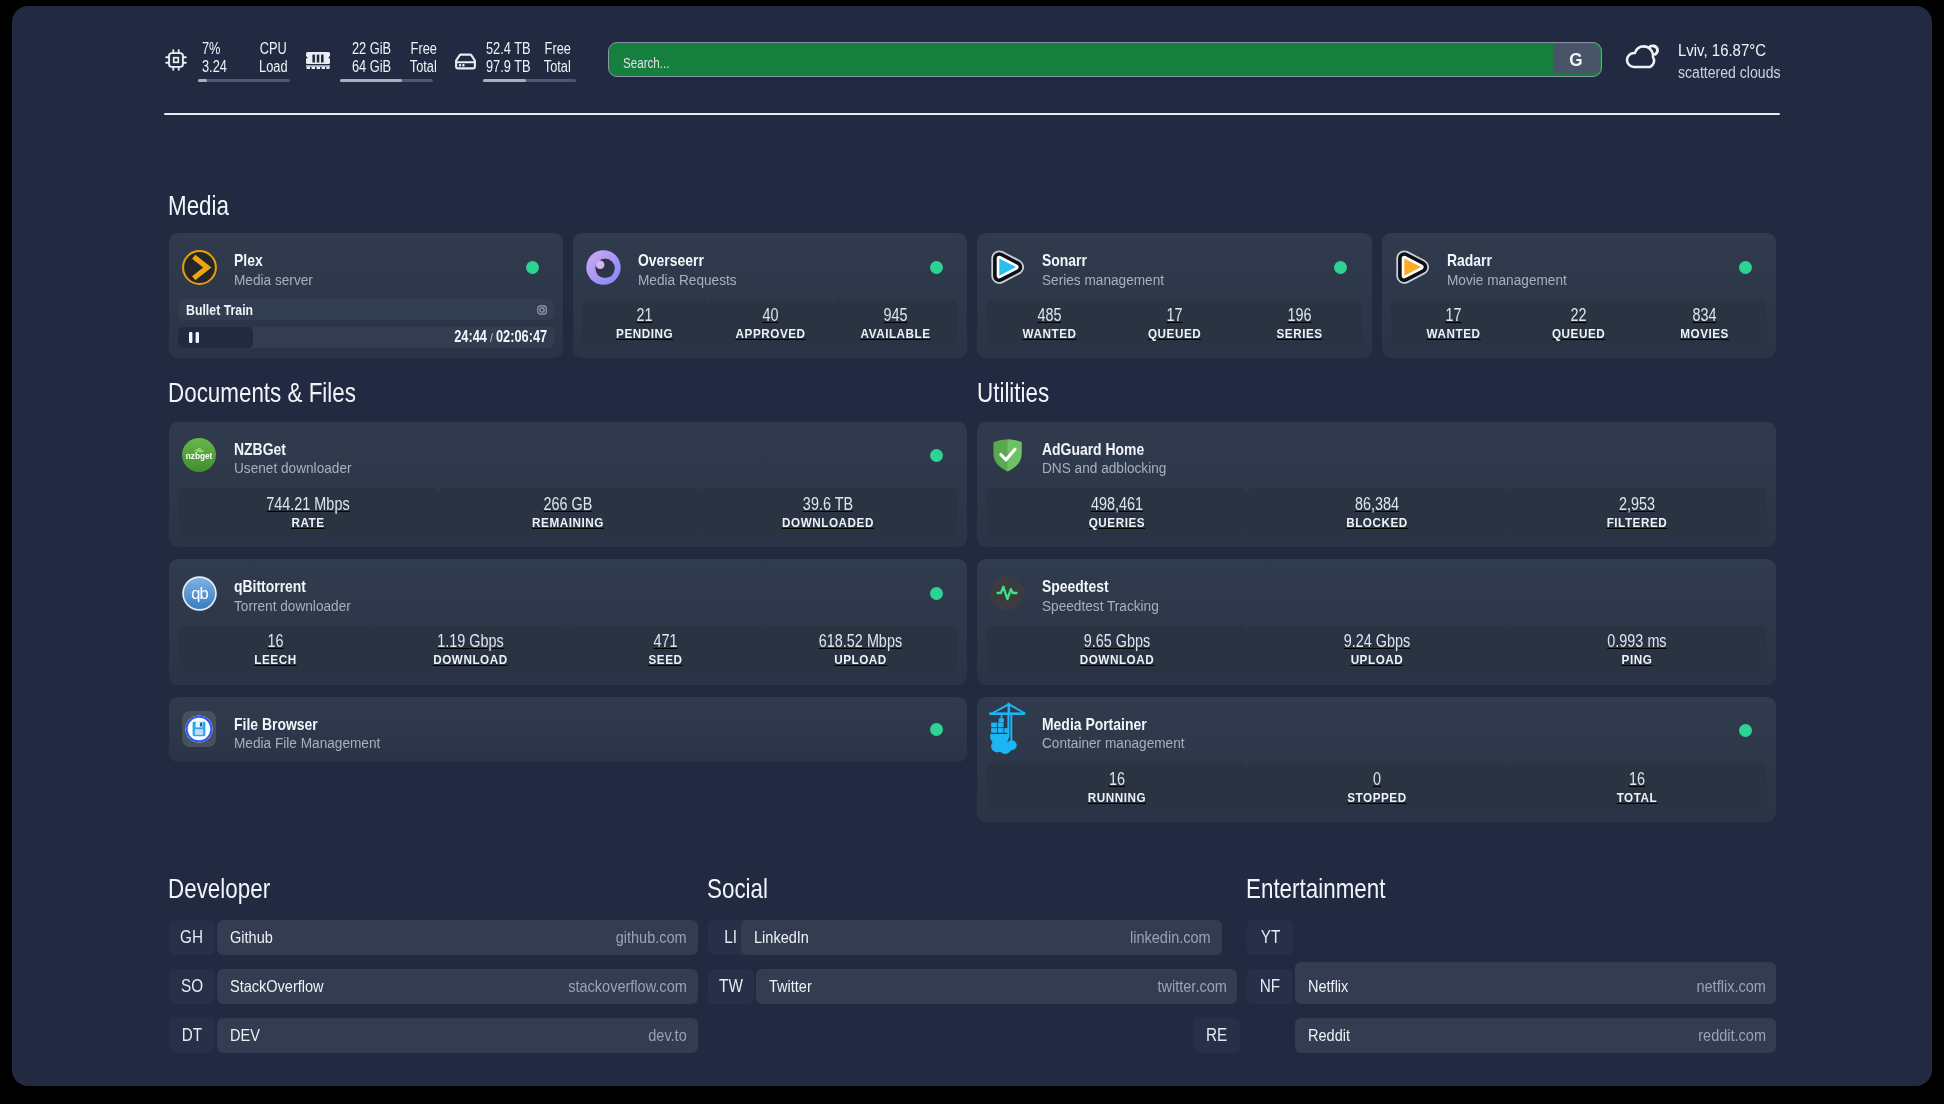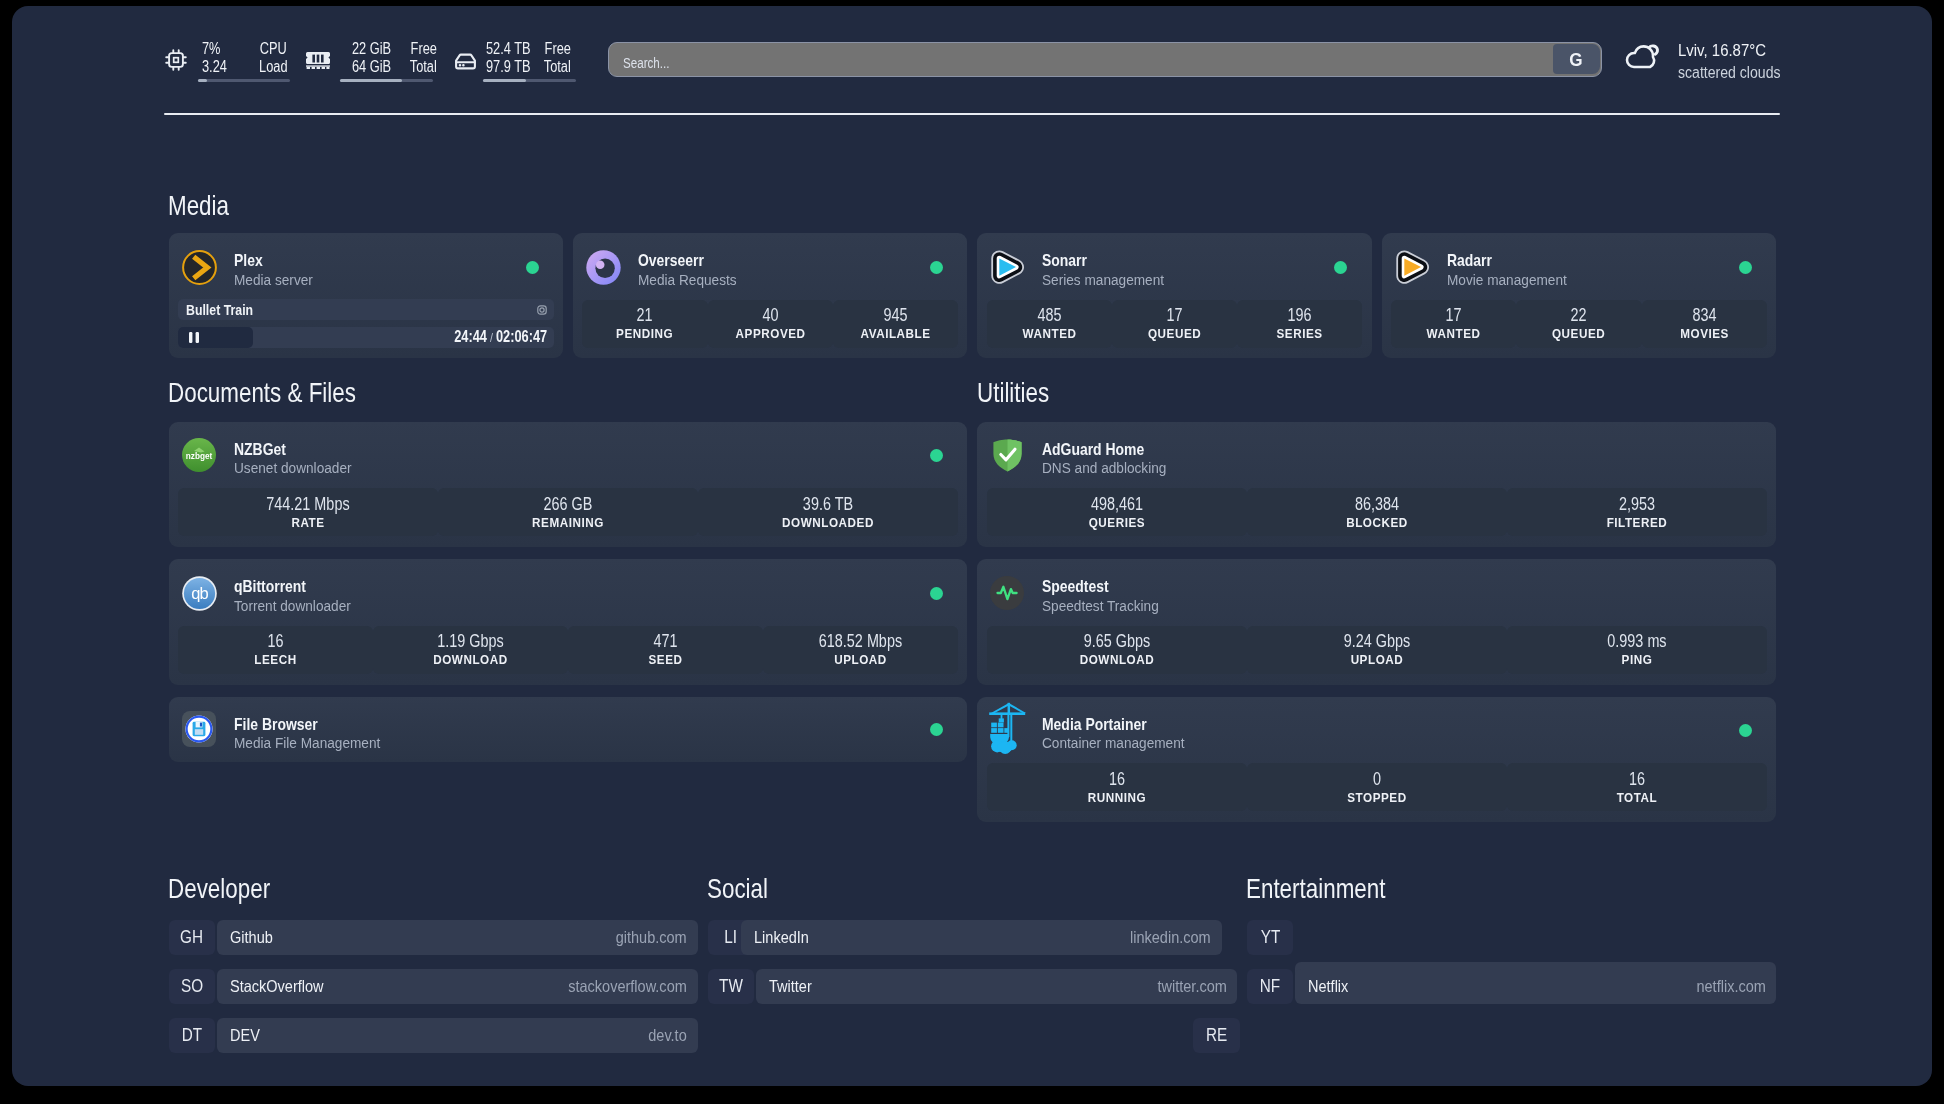--- a/index.html
+++ b/index.html
@@ -6,21 +6,21 @@
 html,body { width:1944px; height:1104px; background:#000; overflow:hidden;
   font-family:"Liberation Sans", sans-serif; }
 #panel { position:absolute; left:12px; top:6px; width:1920px; height:1080px;
   background:#212a40; border-radius:16px; overflow:hidden; }
 .abs { position:absolute; }
 .card { position:absolute; background:linear-gradient(180deg,#313b4e 0%,#2a3446 100%); border-radius:9px; }
 .t { position:absolute; left:65px; top:17px; font-size:17px; line-height:21px; font-weight:700; color:#f2f5f9; white-space:nowrap; transform:scaleX(.82); transform-origin:0 50%;}
 .s { position:absolute; left:65px; top:36.5px; font-size:15.5px; line-height:19px; color:#a7b0c0; white-space:nowrap; transform:scaleX(.88); transform-origin:0 50%;}
 .dot { position:absolute; width:13px; height:13px; border-radius:50%; background:#2bd492; right:24.5px; top:27.5px; }
 .ic { position:absolute; left:13px; top:16.5px; }
-.stats { position:absolute; display:flex; gap:0; left:9.5px; right:9.5px; top:66.5px; height:48px; }
+.stats { position:absolute; display:flex; gap:0; left:9.5px; right:9.5px; top:66.5px; height:48px;text-decoration:underline; }
 .st { flex:1; background:#293342; border-radius:6px; text-align:center; padding-top:4.5px; }
 .st .n { font-size:18px; line-height:22px; color:#dfe5ee; white-space:nowrap; transform:scaleX(.8);}
 .st .l { font-size:13px; line-height:16px; font-weight:700; color:#eef1f6; letter-spacing:.6px; white-space:nowrap; transform:scaleX(.9);}
 .head { position:absolute; font-size:28px; line-height:33px; color:#f1f4f8; font-weight:400; white-space:nowrap; transform:scaleX(.8); transform-origin:0 50%;}
 .bka { position:absolute; width:46.5px; height:35px; border-radius:6px; background:#283049;
   text-align:center; font-size:18px; color:#e6eaf1; line-height:35px; }
 .bka span { display:inline-block; transform:scaleX(.85); }
 .bkm { position:absolute; width:480.7px; height:35px; border-radius:6px; background:#333c51; }
 .bkm .nm { position:absolute; left:13px; top:8px; font-size:16.5px; line-height:19px; color:#eef1f6; white-space:nowrap; transform:scaleX(.88); transform-origin:0 50%;}
 .bkm .ur { position:absolute; right:10.5px; top:8px; font-size:16.5px; line-height:19px; color:#9aa3b4; white-space:nowrap; transform:scaleX(.88); transform-origin:100% 50%;}
@@ -97,21 +97,21 @@
       </div>
     <div class="rrow">
         <span class="v">97.9 TB</span>
         <span class="b">Total</span>
       </div>
   </div>
   <div class="bar" style="left:471.2px; top:72.6px; width:92.8px;">
       <i style="width:43px;"></i>
     </div>
 
-  <div class="abs" style="left:595.7px; top:35.6px; width:994px; height:35px; background:#737373; border:1.2px solid #8b93a6; border-radius:9px;">
+  <div class="abs" style="left:595.7px; top:35.6px; width:994px; height:35px; background:#15803d; border:1.2px solid #8b93a6; border-radius:9px;">
     <div class="abs" style="left:14px; top:11px; font-size:15.5px; color:#dde2eb; transform:scaleX(.75); transform-origin:0 50%;">Search...</div>
     <div class="abs" style="right:1.2px; top:1.2px; bottom:1.2px; width:46.5px; background:#4a5468; border-radius:4px 7.5px 7.5px 4px; text-align:center; line-height:32px; font-size:18px; font-weight:700; color:#f0f3f8;"><span style="display:inline-block; transform:scaleX(.95);">G</span></div>
   </div>
 
   <svg class="abs" style="left:1612px; top:34px;" width="36" height="33" viewBox="0 0 24 22">
     <path d="M16.6 5.1 A3.3 3.3 0 0 1 22.3 6.3 A3.3 3.3 0 0 1 20.8 9.5" fill="none" stroke="#eef2f7" stroke-width="1.9" stroke-linecap="round"></path>
     <path d="M6.657 18 C4.085 18 2 15.915 2 13.343 C2 10.77 4.085 8.686 6.657 8.686 c.186 0 .37.011 .55.032 C8.126 6.073 10.39 4.25 13.08 4.25 c3.45 0 6.25 2.8 6.25 6.25 0 .25 -.015.495 -.044.736 A4.657 4.657 0 0 1 17.343 18 H6.657 z" fill="#212a40" stroke="#eef2f7" stroke-width="1.7" stroke-linejoin="round"></path>
   </svg>
   <div class="resv" style="left:1665.7px; top:36.3px; font-size:17px; transform:scaleX(.88); transform-origin:0 50%;">Lviv, 16.87°C</div>
   <div class="resv" style="left:1665.7px; top:58.2px; color:#ccd3dd; transform:scaleX(.88); transform-origin:0 50%;">scattered clouds</div>
@@ -443,14 +443,18 @@
   <div class="bkm" style="left:1283.4px; top:956px;">
       <div class="nm">YouTube</div>
       <div class="ur">youtube.com</div>
     </div>
   <div class="bka" style="left:1234.9px; top:962.7px;"><span>NF</span></div>
   <div class="bkm" style="left:1283.4px; top:962.7px;">
       <div class="nm">Netflix</div>
       <div class="ur">netflix.com</div>
     </div>
   <div class="bka" style="left:1181px; top:1011.9px;"><span>RE</span></div>
+  <div class="bkm" style="left:1283.4px; top:1011.9px;">
+      <div class="nm">Reddit</div>
+      <div class="ur">reddit.com</div>
+    </div>
 
 </div>
 
 </body></html>

